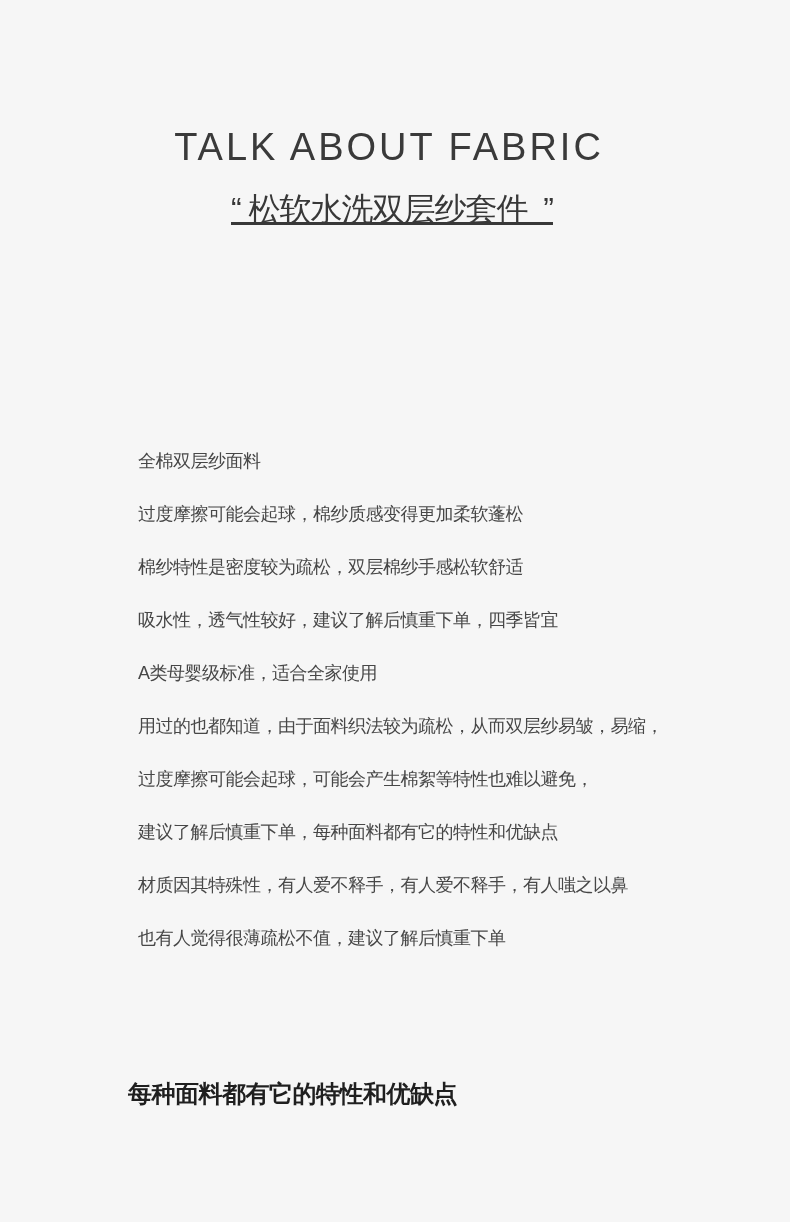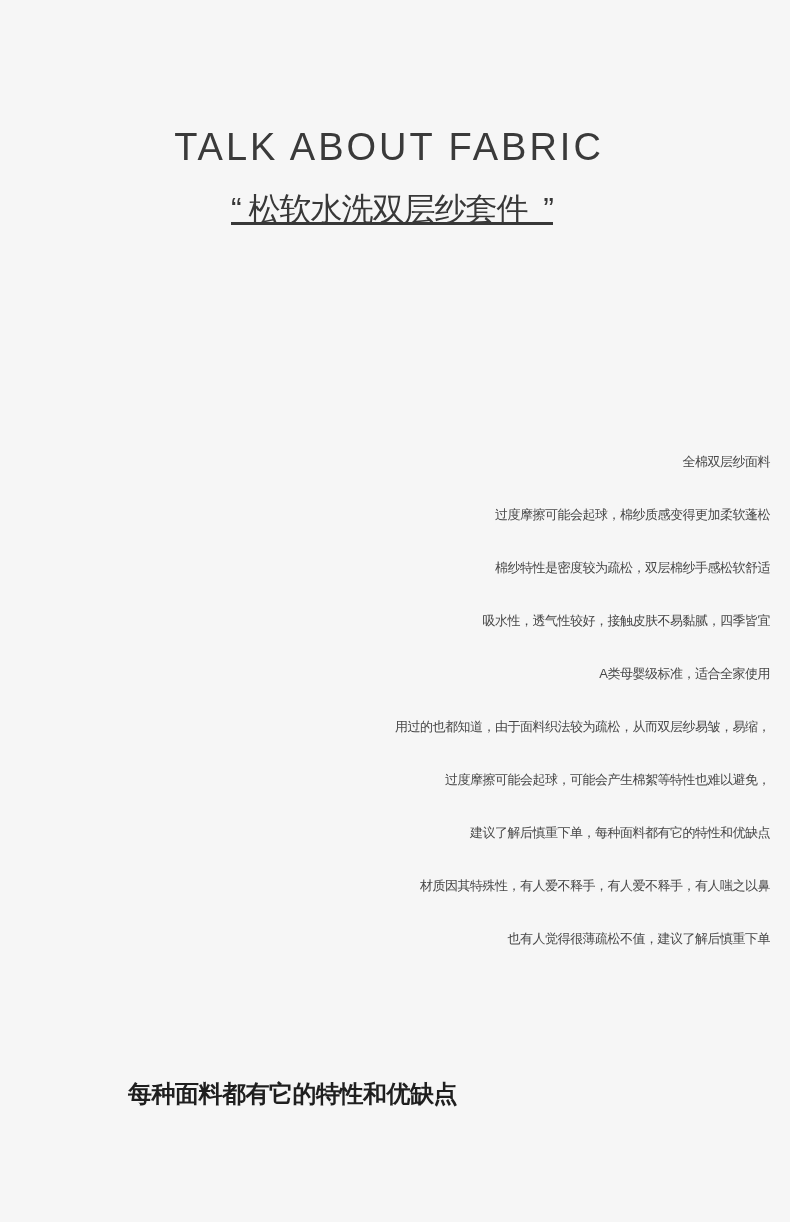--- a/index.html
+++ b/index.html
@@ -53,27 +53,26 @@
   }
   .section-heading {
     font-size: 29px;
     letter-spacing: -1px;
     color: var(--heading, #2d2d2d);
     white-space: nowrap;
   }
   .description {
     position: absolute;
     top: 435px;
-    left: 125px;
+    left: 138px;
     width: 645px;
-    font-size: 13px;
+    font-size: 18px;
     letter-spacing: -0.5px;
     line-height: 53px;
     color: var(--body_text, #474747);
-    text-align: right;
   }
   .description p {
     margin: 0;
     white-space: nowrap;
   }
   .footer-highlight {
     position: absolute;
     top: 1078px;
     left: 128px;
     font-size: 24px;
@@ -90,21 +89,21 @@
 
   <div class="title-en">TALK ABOUT FABRIC</div>
 
   <div class="subtitle-quote">“ 松软水洗双层纱套件  ”</div>
 
 
   <div class="description">
     <p>全棉双层纱面料</p>
     <p>过度摩擦可能会起球，棉纱质感变得更加柔软蓬松</p>
     <p>棉纱特性是密度较为疏松，双层棉纱手感松软舒适</p>
-    <p>吸水性，透气性较好，接触皮肤不易黏腻，四季皆宜</p>
+    <p>吸水性，透气性较好，建议了解后慎重下单，四季皆宜</p>
     <p>A类母婴级标准，适合全家使用</p>
     <p>用过的也都知道，由于面料织法较为疏松，从而双层纱易皱，易缩，</p>
     <p>过度摩擦可能会起球，可能会产生棉絮等特性也难以避免，</p>
     <p>建议了解后慎重下单，每种面料都有它的特性和优缺点</p>
     <p>材质因其特殊性，有人爱不释手，有人爱不释手，有人嗤之以鼻</p>
     <p>也有人觉得很薄疏松不值，建议了解后慎重下单</p>
   </div>
 
   <div class="footer-highlight">每种面料都有它的特性和优缺点</div>
 

